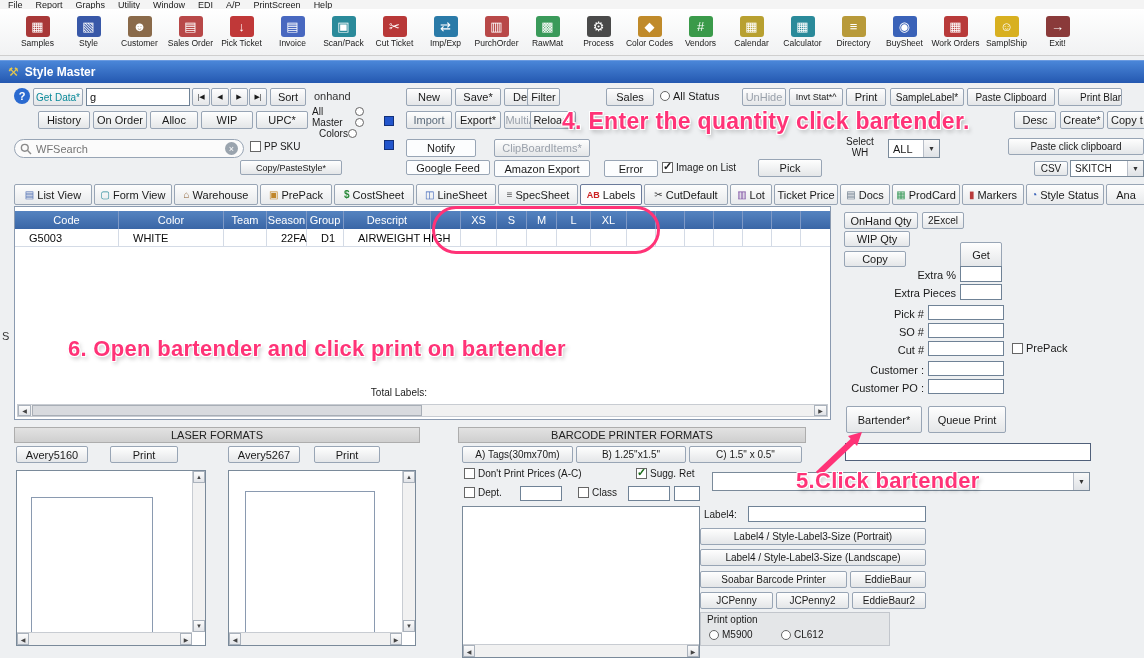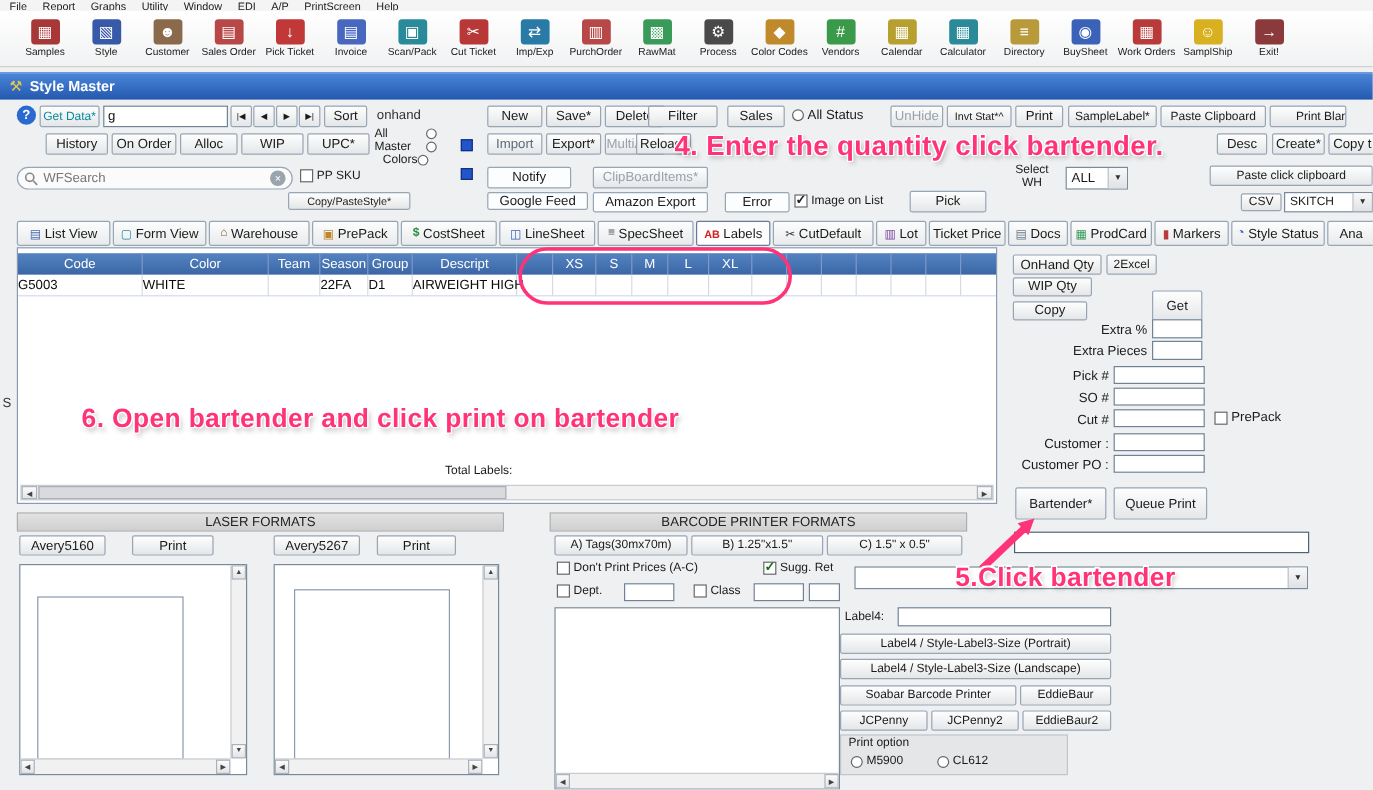--- a/index.html
+++ b/index.html
@@ -18,21 +18,21 @@
 .cb{display:inline-block;width:11px;height:11px;background:#fff;border:1px solid #666;position:relative;flex:none}
 .cb.on::after{content:"✓";position:absolute;left:0;top:-3px;font-size:11px;font-weight:bold;color:#1c6b1c}
 .cb.on.dark::after{color:#222}
 .rad{display:inline-block;width:10px;height:10px;border:1px solid #666;border-radius:50%;background:#fff;flex:none}
 .dd{background:#fff;border:1px solid #7a8a9a;display:flex;align-items:center}
 .dd .tx{flex:1;padding-left:4px;font-size:10px;white-space:nowrap;overflow:hidden}
 .dd .ch{width:16px;align-self:stretch;background:linear-gradient(#f8f8f8,#dfe2e6);border-left:1px solid #b8bec8;display:flex;align-items:center;justify-content:center;font-size:7px;color:#333;flex:none}
 .ch::after{content:"▼"}
 .ann{position:absolute;font-size:22px;font-weight:bold;color:#ff3377;white-space:nowrap;z-index:60;letter-spacing:.3px;text-shadow:-1px -1px 0 #fff,1px -1px 0 #fff,-1px 1px 0 #fff,1px 1px 0 #fff,2px 3px 4px rgba(0,0,0,.25)}
 .hcell{display:flex;align-items:center;justify-content:center;color:#fff;font-size:11px;border-right:1px solid #7e99c6;height:100%;flex:none;overflow:hidden}
-.rcell{display:flex;align-items:center;color:#0a0a0a;font-size:11px;border-right:1px solid #d4dbe6;border-bottom:1px solid #d4dbe6;height:100%;flex:none;padding-left:0;white-space:nowrap}
+.rcell{display:flex;align-items:center;color:#0a0a0a;font-size:11px;border-right:1px solid #d4dbe6;border-bottom:1px solid #d4dbe6;height:100%;flex:none;padding-left:14px;white-space:nowrap}
 .sbb{display:flex;align-items:center;justify-content:center;background:linear-gradient(#fcfcfc,#e2e4e8);border:1px solid #aab2bc;font-size:6px;color:#444;flex:none}
 .ar-l::after{content:"◀"}.ar-r::after{content:"▶"}.ar-u::after{content:"▲"}.ar-d::after{content:"▼"}
 .ticon{width:24px;height:21px;border-radius:3px;display:flex;align-items:center;justify-content:center;color:#fff;font-size:13px;flex:none}
 .titem{width:51px;display:flex;flex-direction:column;align-items:center;gap:1px;flex:none}
 .titem .tl{font-size:8.5px;white-space:nowrap;color:#1a1a1a}
 .tab{display:flex;align-items:center;justify-content:center;gap:3px;background:linear-gradient(#fdfdfd,#e8eaec);border:1px solid #98a5b5;border-radius:2px;font-size:11px;white-space:nowrap;flex:none;height:21px;padding:0 4px}
 .tico{font-size:10px;flex:none}
 .ab{font-weight:bold;font-size:9px;color:#c22}
 .rlab{position:absolute;text-align:right;font-size:11px;white-space:nowrap}
 .clear{width:13px;height:13px;border-radius:50%;background:#9aa4ae;color:#fff;display:flex;align-items:center;justify-content:center;font-size:9px;flex:none}
@@ -153,21 +153,21 @@
 <input class="inp abs" style="left: 86px; top: 88px; width: 104px; height: 18px;" value="g">
 <div class="btn abs" style="left:192px;top:88px;width:18px;height:18px;font-size:7px">|◀</div>
 <div class="btn abs" style="left:211px;top:88px;width:18px;height:18px;font-size:7px">◀</div>
 <div class="btn abs" style="left:230px;top:88px;width:18px;height:18px;font-size:7px">▶</div>
 <div class="btn abs" style="left:249px;top:88px;width:18px;height:18px;font-size:7px">▶|</div>
 <div class="btn abs" style="left:270px;top:88px;width:36px;height:18px">Sort</div>
 <div class="abs lbl" style="left:314px;top:90px;color:#333">onhand</div>
 <div class="btn abs" style="left:406px;top:88px;width:46px;height:18px">New</div>
 <div class="btn abs" style="left:455px;top:88px;width:46px;height:18px">Save*</div>
 <div class="btn abs" style="left:504px;top:88px;width:50px;height:18px">Delete</div>
-<div class="btn abs" style="left:540px;top:88px;width:58px;height:18px">Filter</div>
+<div class="btn abs" style="left:527px;top:88px;width:33px;height:18px">Filter</div>
 <div class="btn abs" style="left:606px;top:88px;width:48px;height:18px">Sales</div>
 <div class="abs flex" style="left:660px;top:90px;gap:3px">
   <span class="rad"></span>
   <span style="font-weight:normal">All Status</span>
 </div>
 <div class="btn abs dis" style="left:742px;top:88px;width:44px;height:18px">UnHide</div>
 <div class="btn abs xs" style="left:789px;top:88px;width:54px;height:18px">Invt Stat*^</div>
 <div class="btn abs" style="left:846px;top:88px;width:40px;height:18px">Print</div>
 <div class="btn abs sm" style="left:890px;top:88px;width:74px;height:18px">SampleLabel*</div>
 <div class="btn abs sm" style="left:967px;top:88px;width:88px;height:18px">Paste Clipboard</div>

